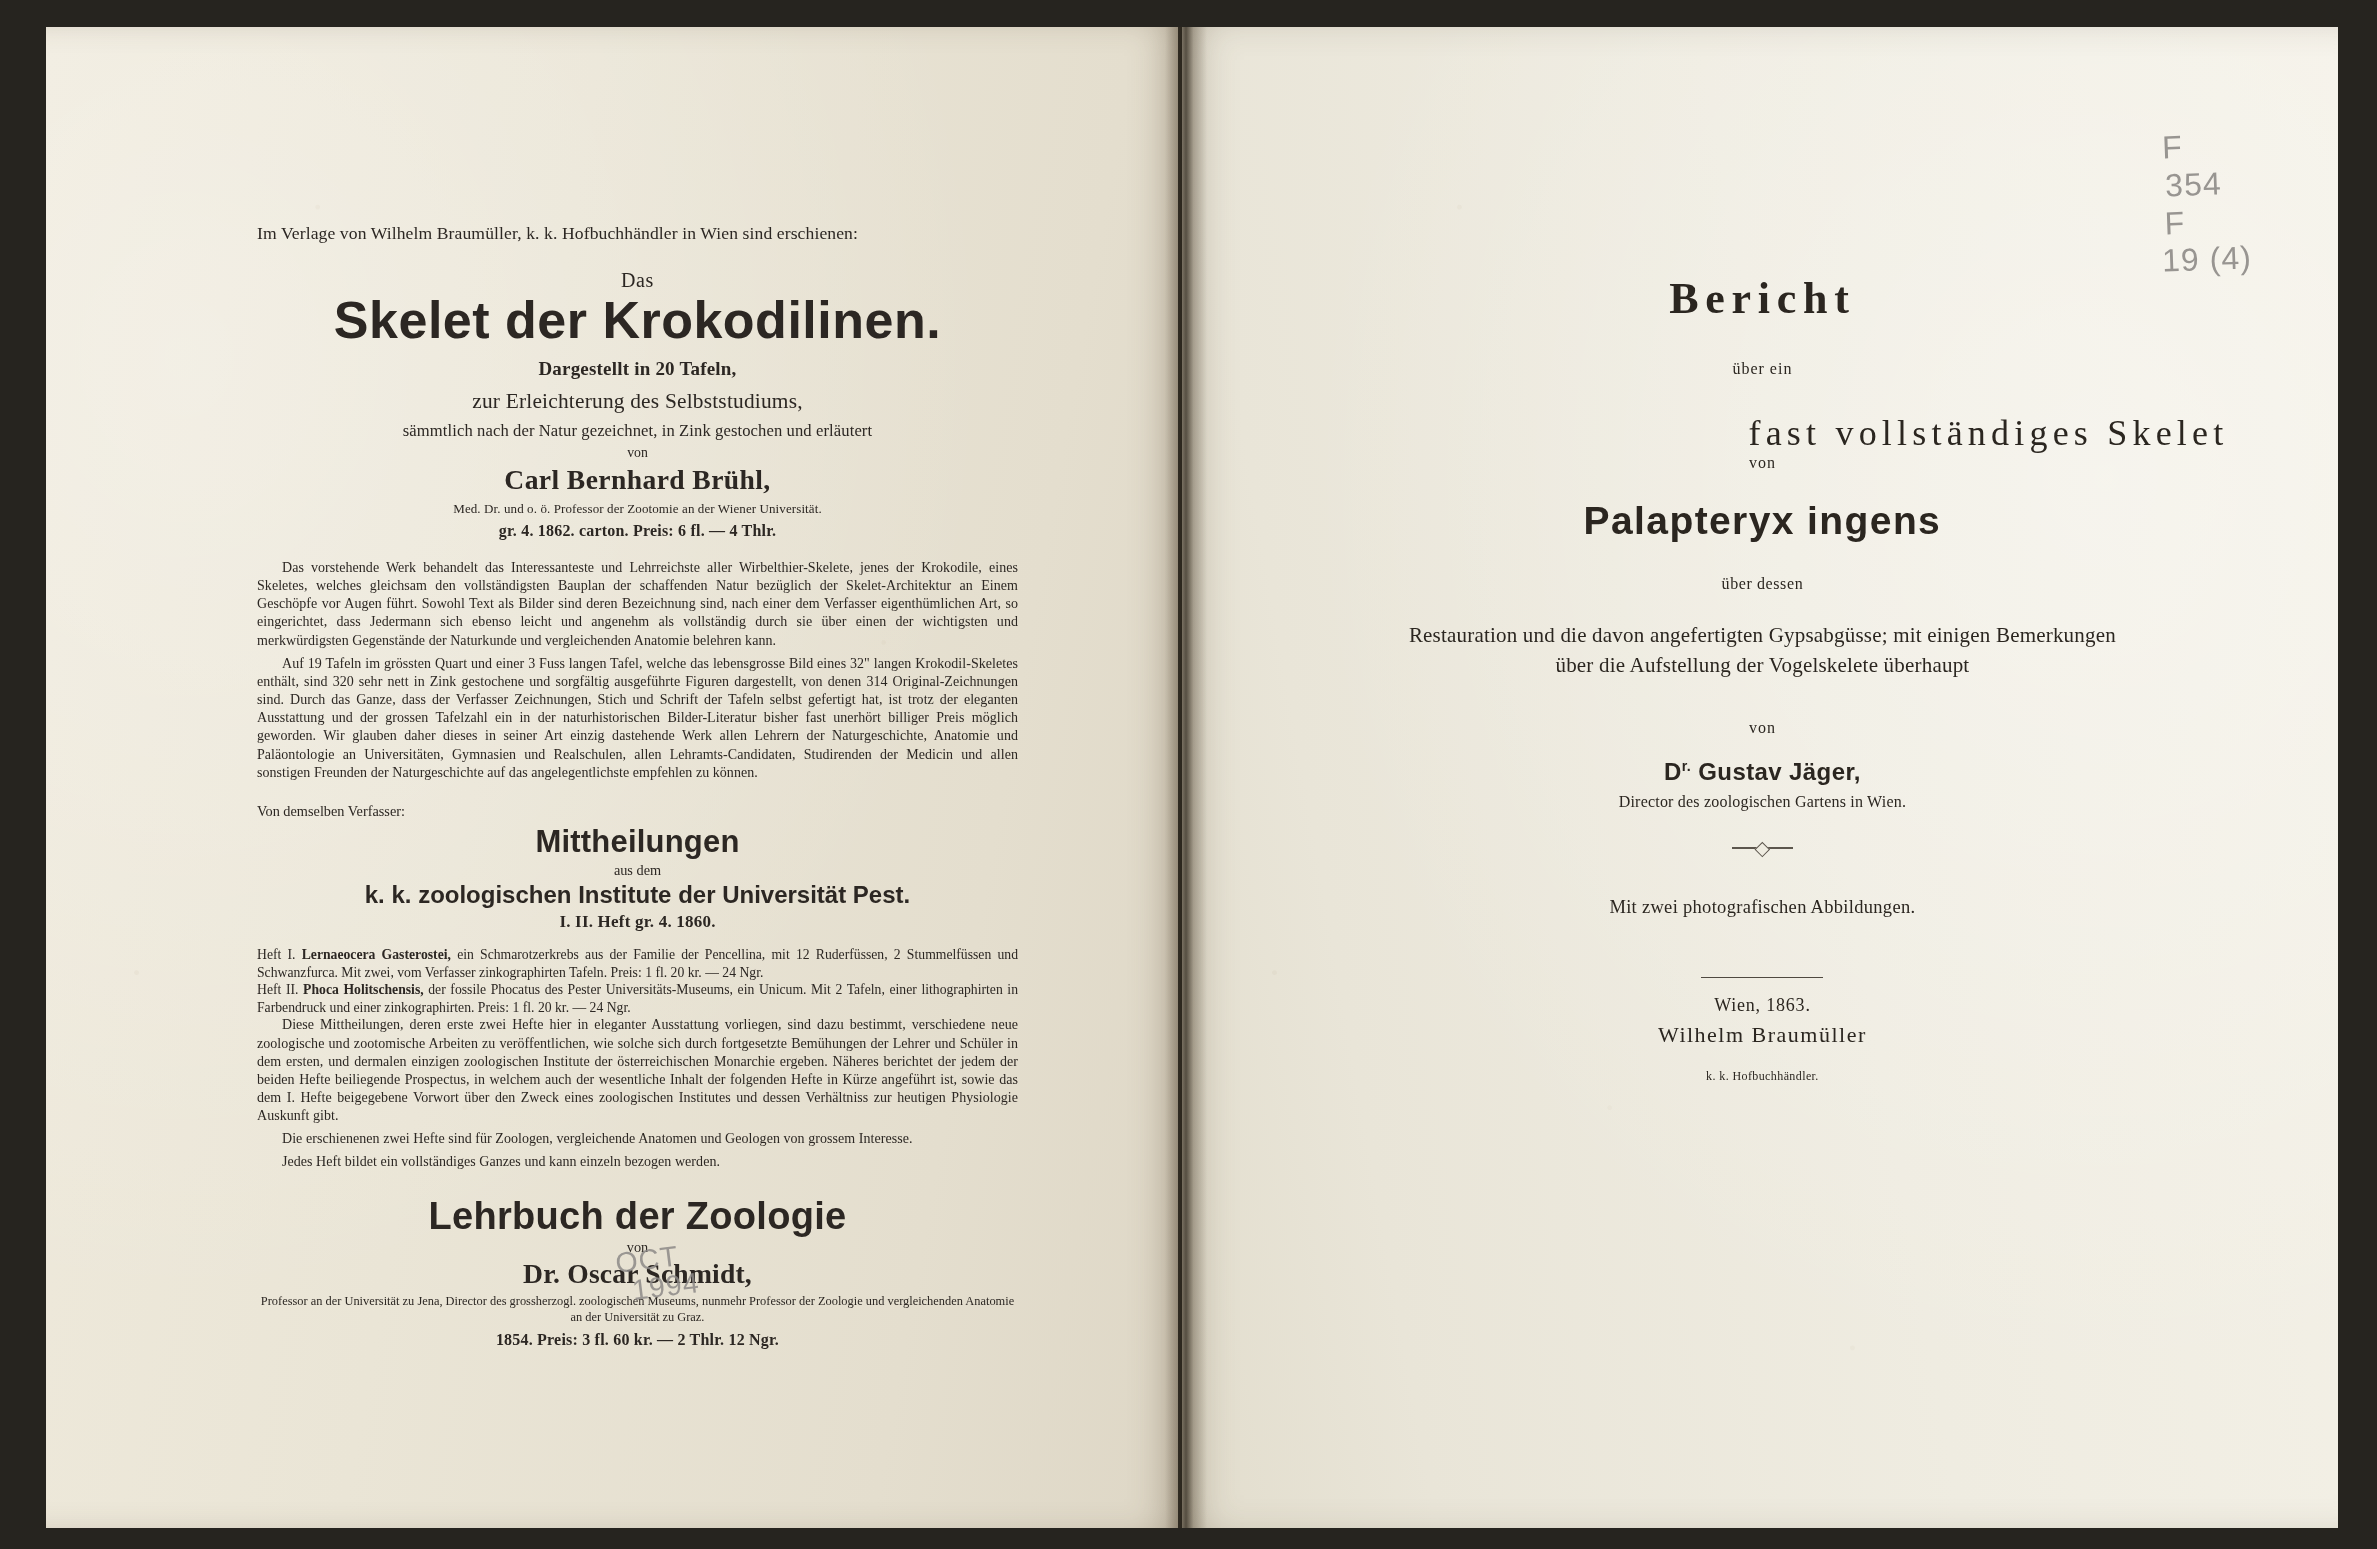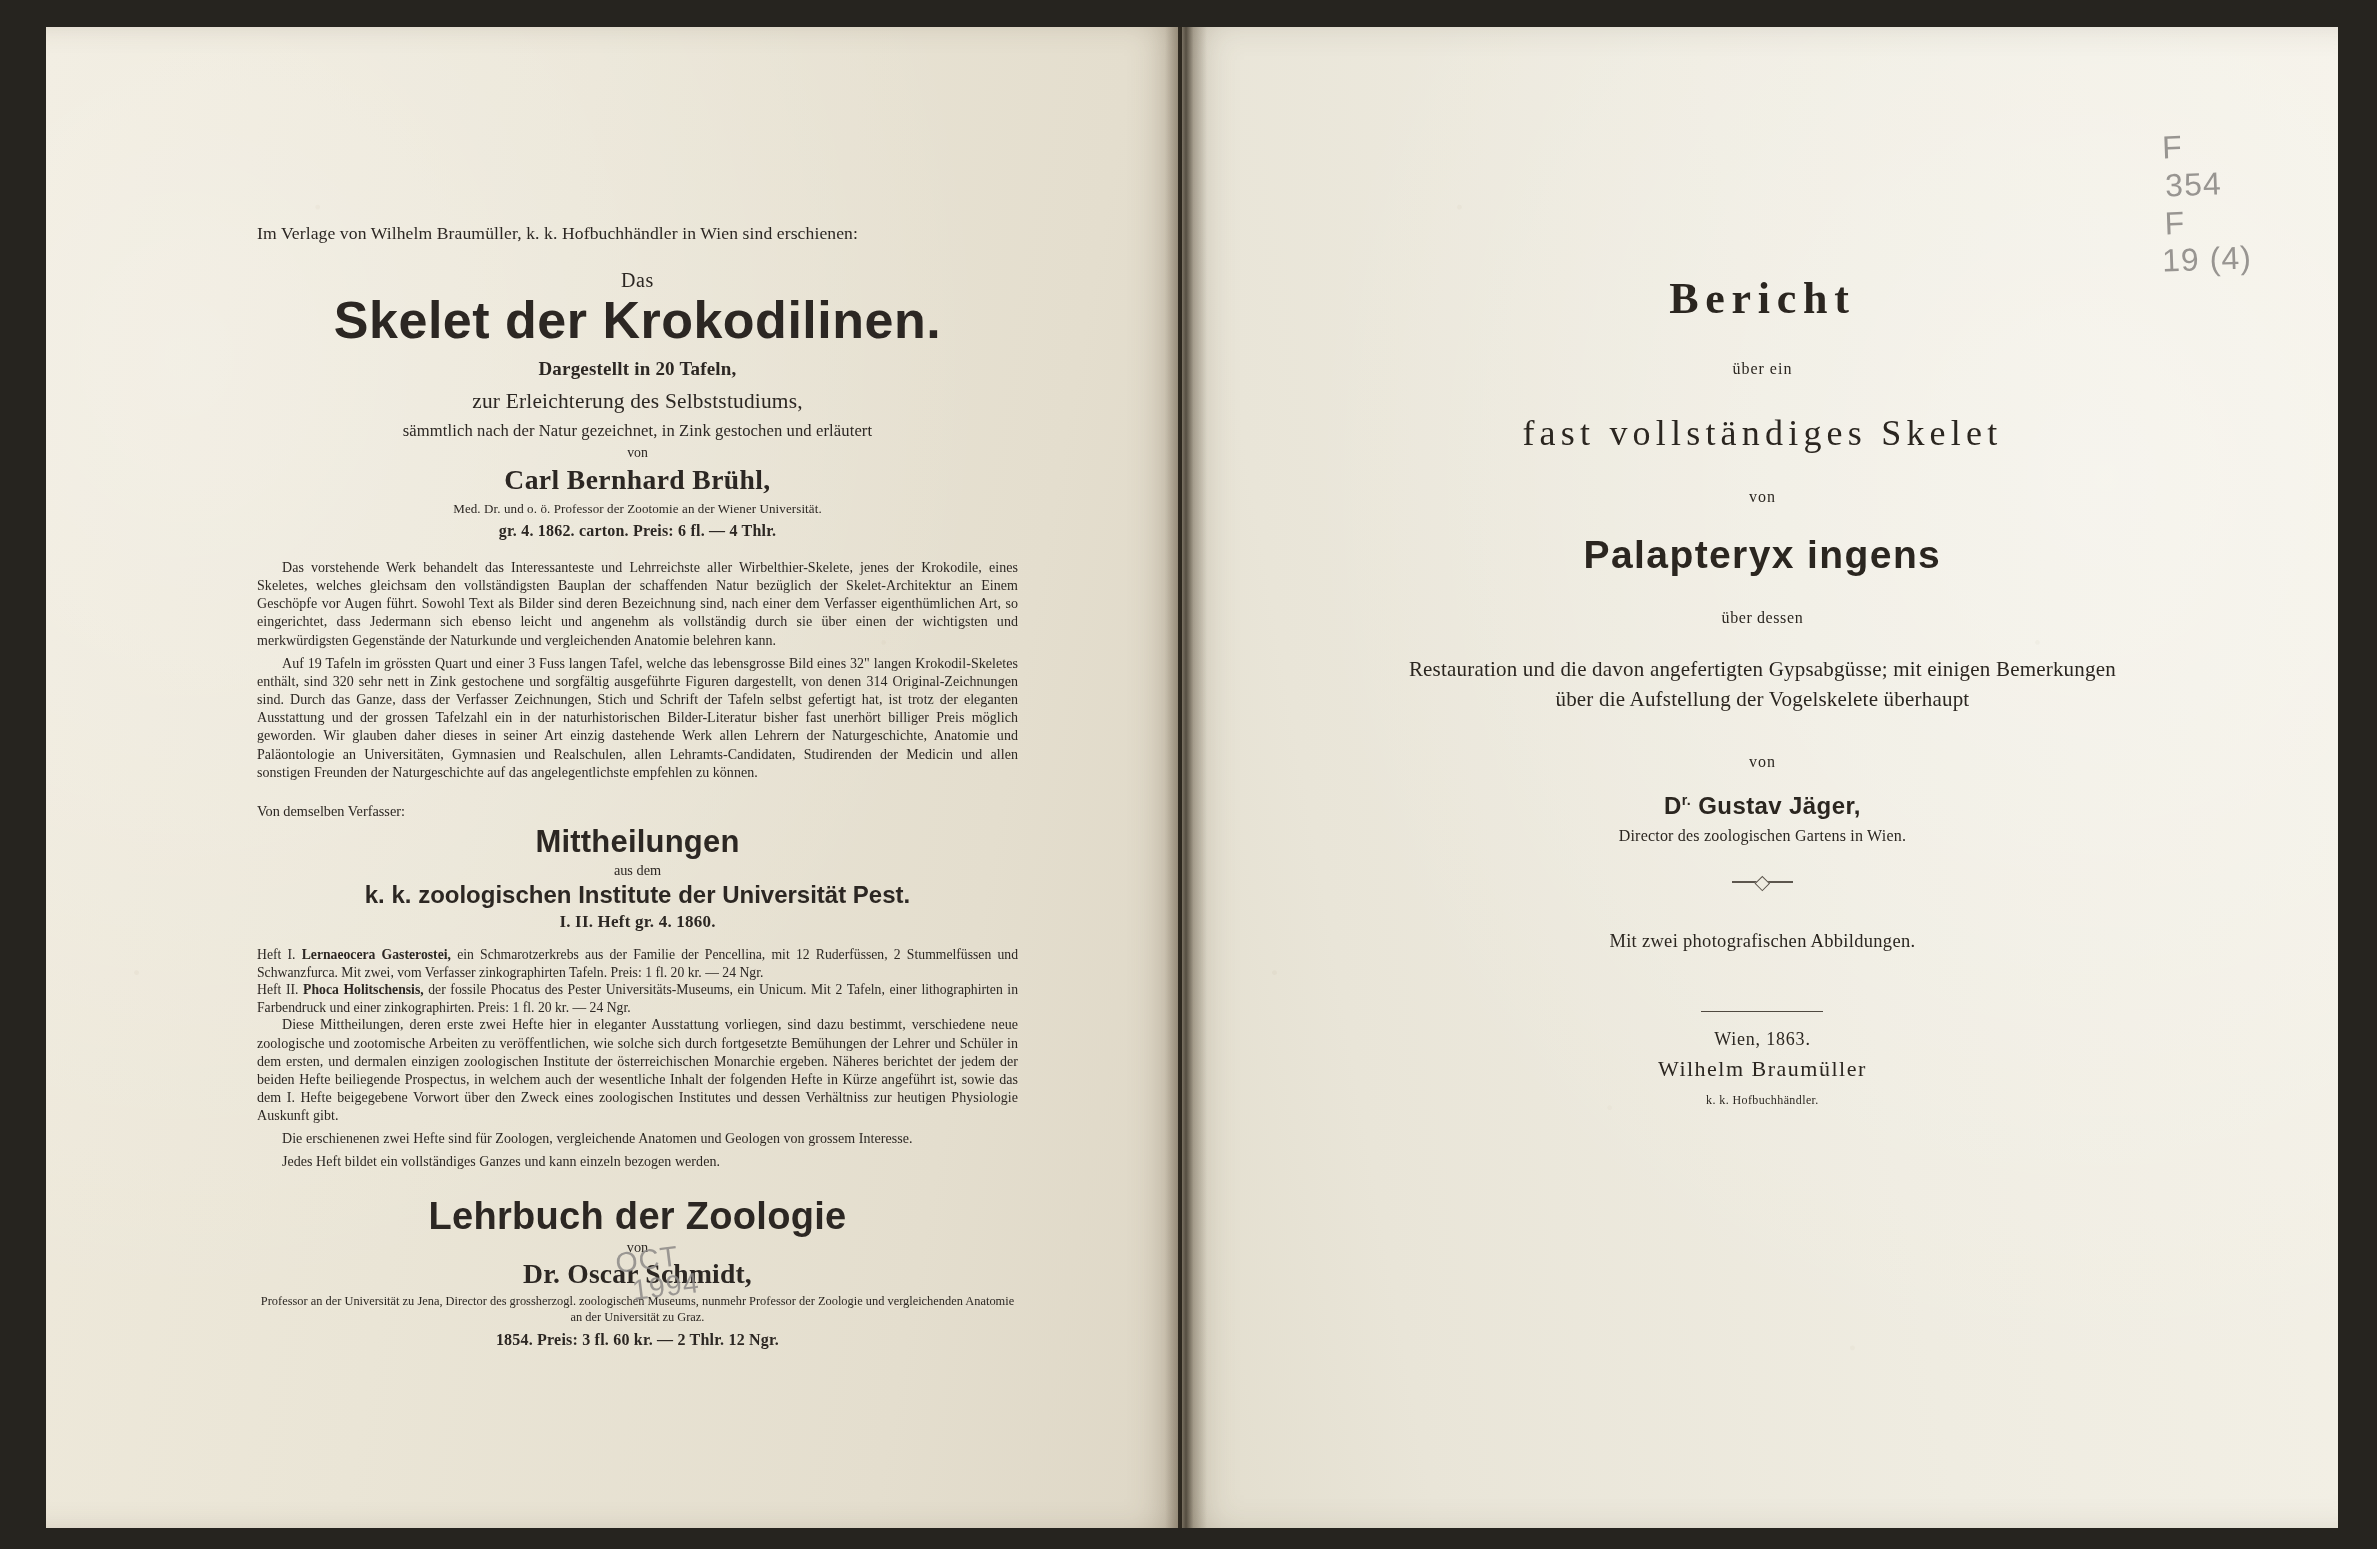--- a/index.html
+++ b/index.html
@@ -179,22 +179,22 @@
     font-size: 44px;
     font-weight: bold;
     letter-spacing: 6.7px;
     margin-bottom: 36px;
     margin-top: 20px;
   }
   .t-ueber { font-size: 16px; letter-spacing: 1px; margin-bottom: 34px;}
   .t-skelet {
     font-size: 36px;
     letter-spacing: 5.2px;
-    margin-bottom: 34px;
     white-space: nowrap;
+    text-align: right;
   }
   .t-von1 { font-size: 16px; letter-spacing: 1px; margin-bottom: 27px;}
   .t-palapteryx {
     font-family: "Liberation Sans", sans-serif;
     font-size: 39px;
     font-weight: bold;
     letter-spacing: 1.4px;
     margin-bottom: 32px;
   }
   .t-ueberdessen { font-size: 16px; letter-spacing: 0.6px; margin-bottom: 27px;}
@@ -233,21 +233,21 @@
     border: 1.4px solid #5c564d;
     transform: rotate(45deg);
     background: #efece1;
   }
   .t-photo { font-size: 18.5px; letter-spacing: 0.3px; margin-bottom: 59px;}
   .t-rule {
     width: 122px; height: 1.3px; background: #4f4940;
     margin: 0 auto 17px;
   }
   .t-city { font-size: 18px; letter-spacing: 0.8px; margin-bottom: 5.7px;}
-  .t-pub  { font-size: 22px; letter-spacing: 1.5px; margin-bottom: 11px;}
+  .t-pub  { font-size: 22px; letter-spacing: 1.5px; margin-bottom: 21px;}
   .t-pub-aff { font-size: 12px; letter-spacing: 0.4px;}
 
   
   .callnum {
     position: absolute;
     right: 88px;
     top: 101px;
     font-family: "Liberation Sans", sans-serif;
     font-size: 32px;
     color: #8e8b88;

